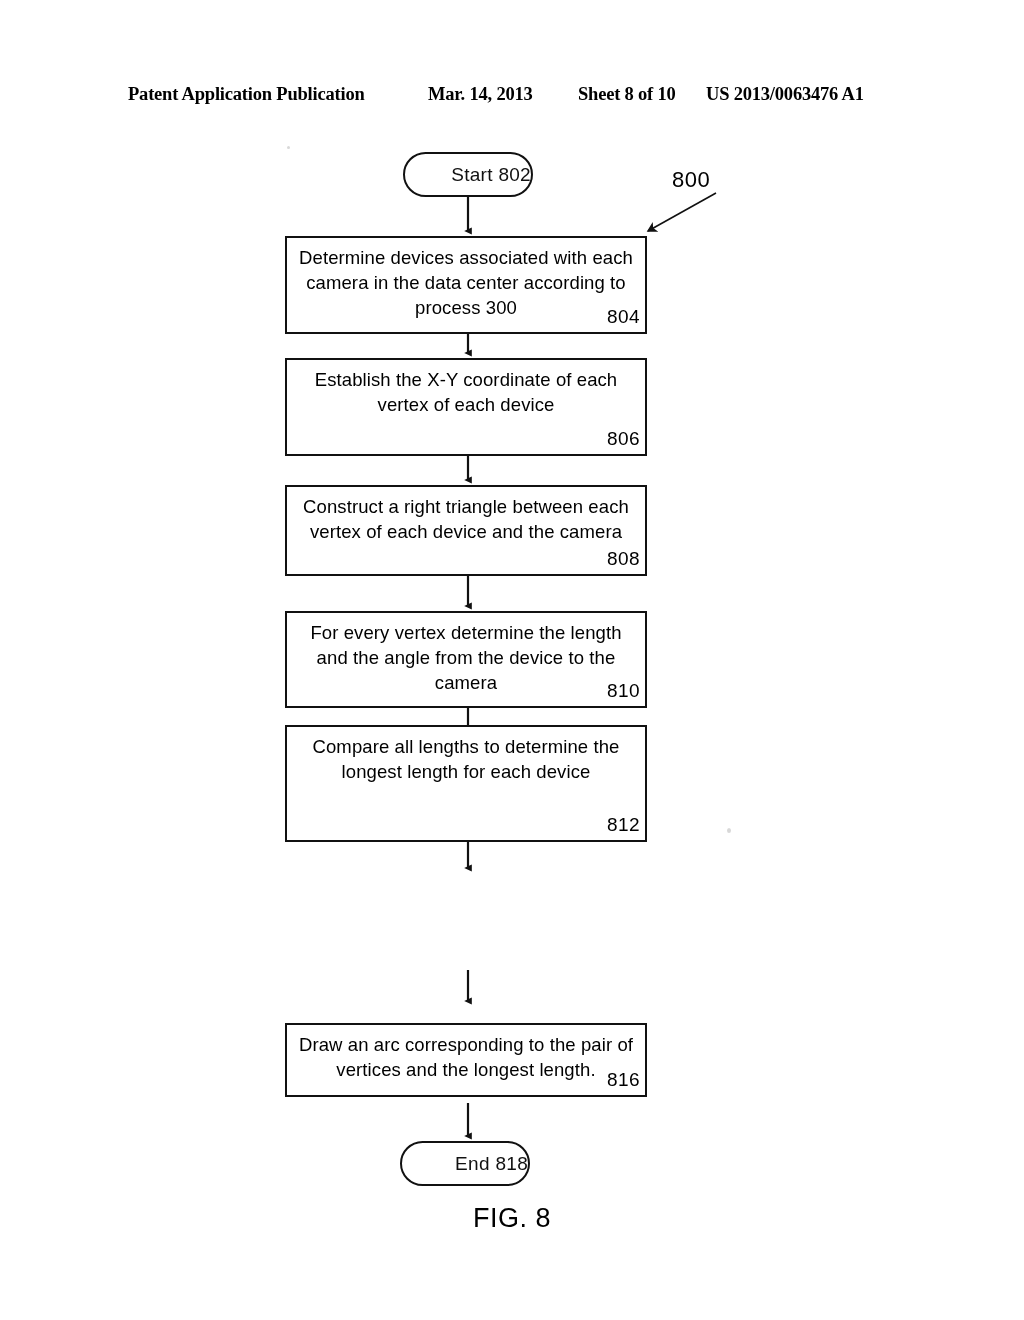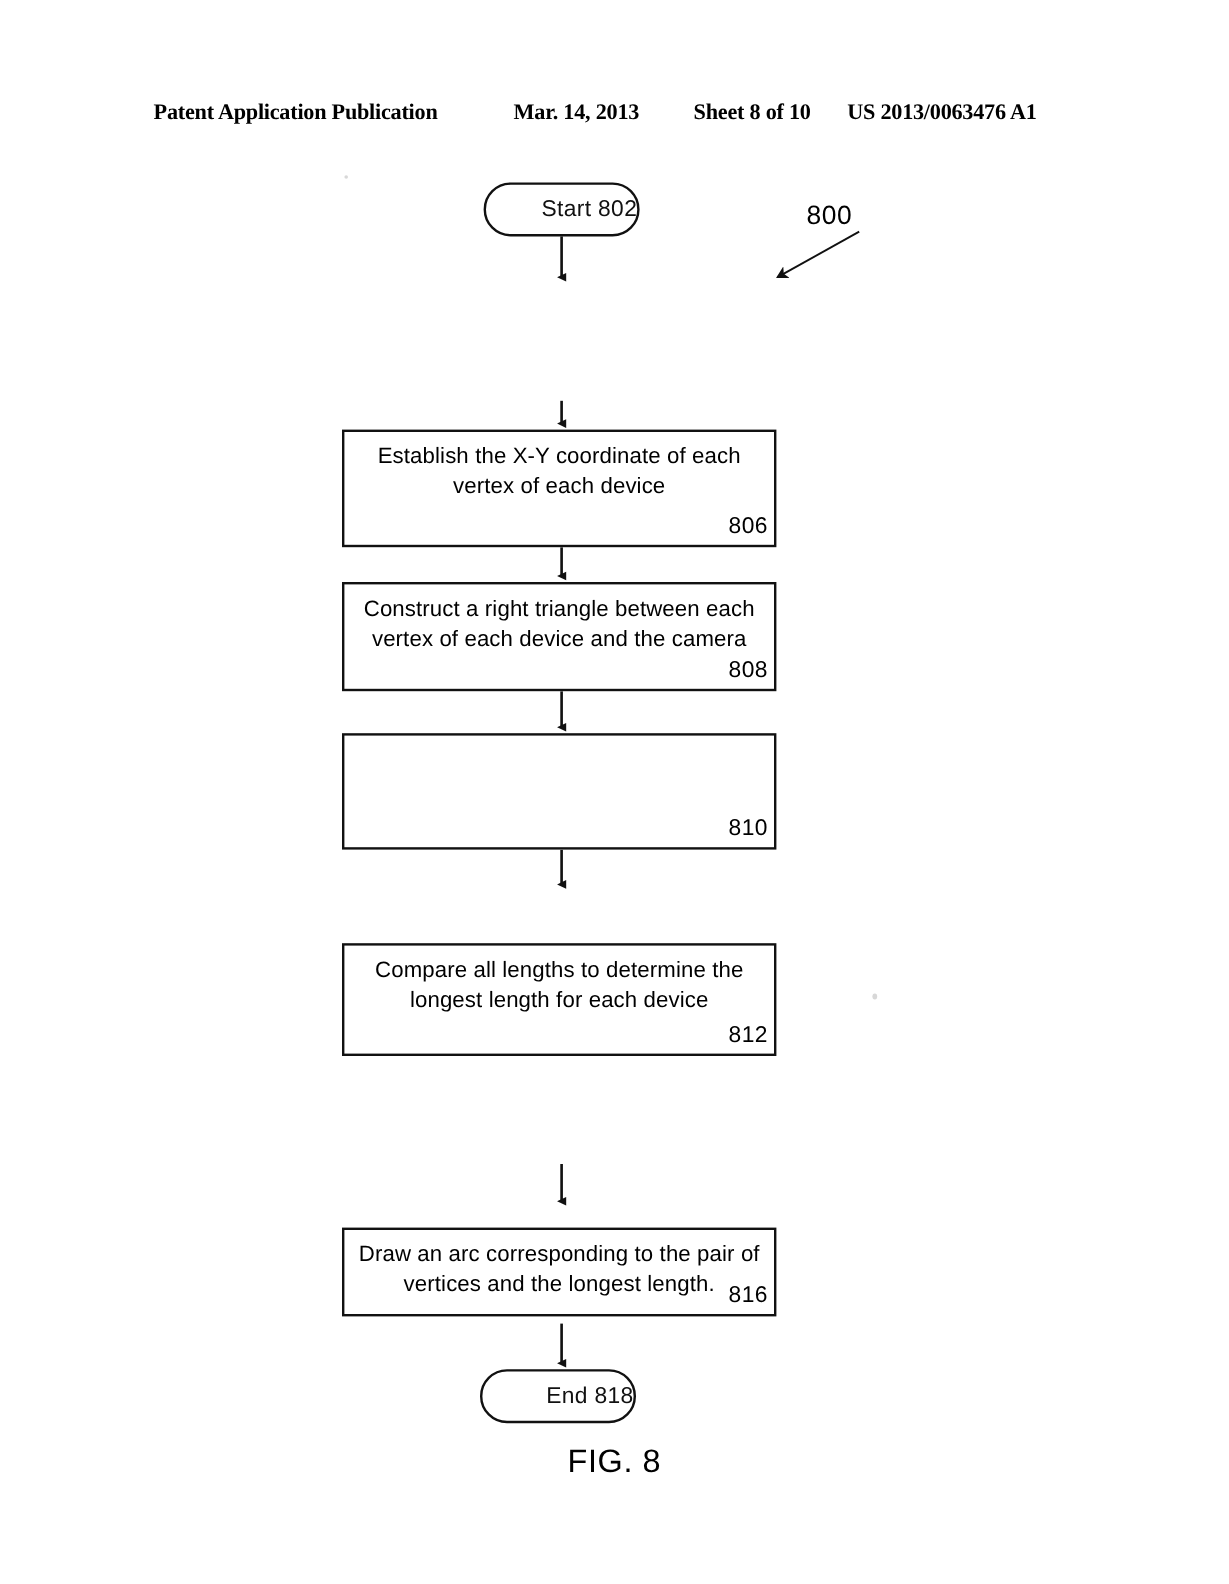--- a/index.html
+++ b/index.html
@@ -115,21 +115,21 @@
     right: 5px;
     bottom: 4px;
     font-size: 19px;
     letter-spacing: 0.4px;
   }
 
   #node-804 { top: 236px;  height: 98px; }
   #node-806 { top: 358px;  height: 98px; }
   #node-808 { top: 485px;  height: 91px; }
   #node-810 { top: 611px;  height: 97px; }
-  #node-812 { top: 786px;  height: 94px; }
+  #node-812 { top: 725px;  height: 117px; }
   #node-814 { top: 873px;  height: 97px; }
   #node-816 { top: 1006px; height: 74px; margin-top: 17px; }
 
   
   #ref-800 {
     position: absolute;
     left: 672px;
     top: 167px;
     font-size: 22px;
     letter-spacing: 0.5px;
@@ -191,32 +191,37 @@
 
     <line x1="468" y1="1103" x2="468" y2="1136" stroke="#111111" stroke-width="2.2" marker-end="url(#arrowhead)"></line>
 
     <line x1="716" y1="193" x2="648" y2="231" stroke="#111111" stroke-width="1.6" marker-end="url(#arrowhead-diag)"></line>
   </svg>
 
   <div id="node-start" class="terminal">
     <span>Start 802</span>
   </div>
 
+  <div id="node-804" class="process-box">
+    <div class="process-text">Determine devices associated with each camera in the data center according to process 300</div>
+    <div class="process-ref">804</div>
+  </div>
 
   <div id="node-806" class="process-box">
     <div class="process-text">Establish the X-Y coordinate of each vertex of each device</div>
     <div class="process-ref">806</div>
   </div>
 
   <div id="node-808" class="process-box">
     <div class="process-text">Construct a right triangle between each vertex of each device and the camera</div>
     <div class="process-ref">808</div>
   </div>
 
   <div id="node-810" class="process-box">
+    <div class="process-text">For every vertex determine the length and the angle from the device to the camera</div>
     <div class="process-ref">810</div>
   </div>
 
   <div id="node-812" class="process-box">
     <div class="process-text">Compare all lengths to determine the longest length for each device</div>
     <div class="process-ref">812</div>
   </div>
 
 
   <div id="node-816" class="process-box">

